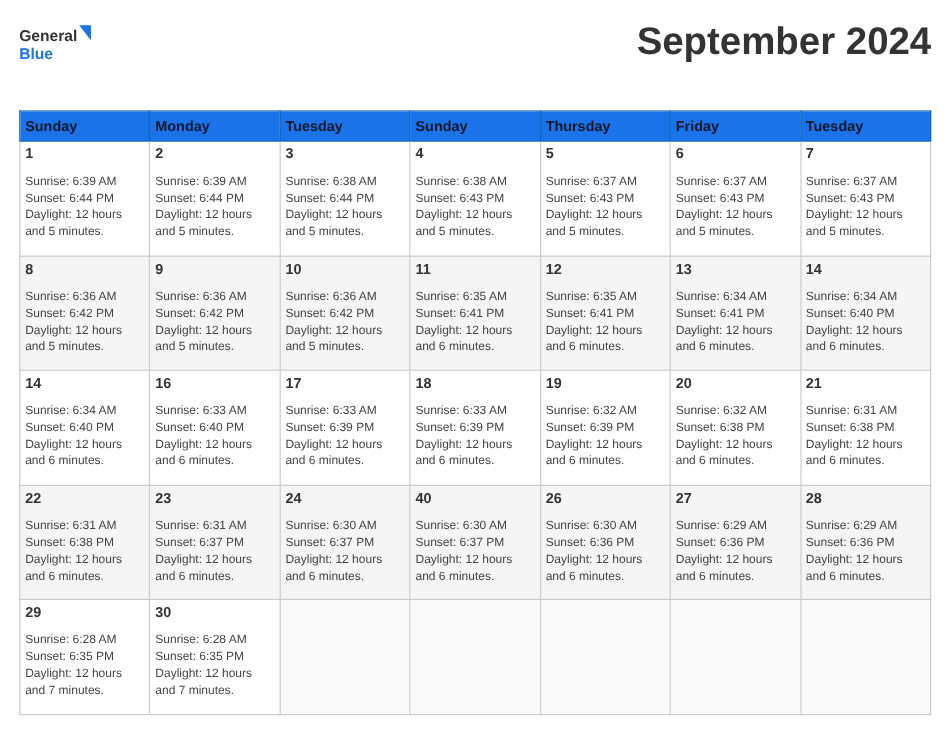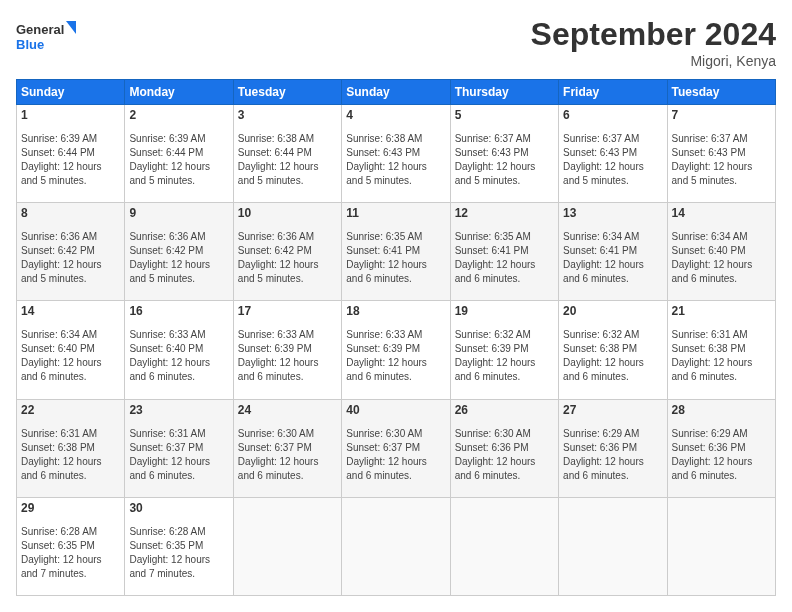--- a/index.html
+++ b/index.html
@@ -9,53 +9,54 @@
       width: 792px;
       height: 612px;
       overflow: hidden;
     }
     .page {
       width: 792px;
       height: 612px;
       padding: 16px;
       display: flex;
       flex-direction: column;
+      gap: 26px;
     }
     .header {
       display: flex;
       justify-content: space-between;
       align-items: flex-start;
       margin-bottom: 10px;
     }
     .logo {
       display: flex;
       align-items: center;
       gap: 4px;
     }
     .title-area {
-      text-align: right;
+      text-align: center;
     }
     .month-title {
       font-size: 32px;
       font-weight: bold;
       color: #333;
     }
     .location {
       font-size: 14px;
       color: #555;
     }
     .calendar-table {
       width: 100%;
       border-collapse: collapse;
       flex: 1;
       font-size: 10px;
     }
     .calendar-table thead tr th {
       background-color: #1a73e8;
-      color: #ffffff;
+      color: #0f172a;
       padding: 5px 4px;
       text-align: left;
       font-size: 12px;
       font-weight: bold;
       border: 1px solid #1565c0;
     }
     .calendar-table tbody tr td {
       border: 1px solid #ccc;
       vertical-align: top;
       padding: 3px 4px;
@@ -90,21 +91,20 @@
   <div class="header">
     <div class="logo">
     <svg width="60" height="40" viewBox="0 0 60 40">
       <text x="0" y="18" font-size="13" font-weight="bold" fill="#333" font-family="Arial">General</text>
       <text x="0" y="33" font-size="13" font-weight="bold" fill="#1a73e8" font-family="Arial">Blue</text>
       <polygon points="50,5 60,5 60,18" fill="#1a73e8"></polygon>
     </svg>
   </div>
     <div class="title-area">
       <div class="month-title">September 2024</div>
-      <div class="location">Migori, Kenya</div>
     </div>
   </div>
 
   <table class="calendar-table">
     <thead>
       <tr>
       <th>Sunday</th>
           <th>Monday</th>
           <th>Tuesday</th>
           <th>Sunday</th>

